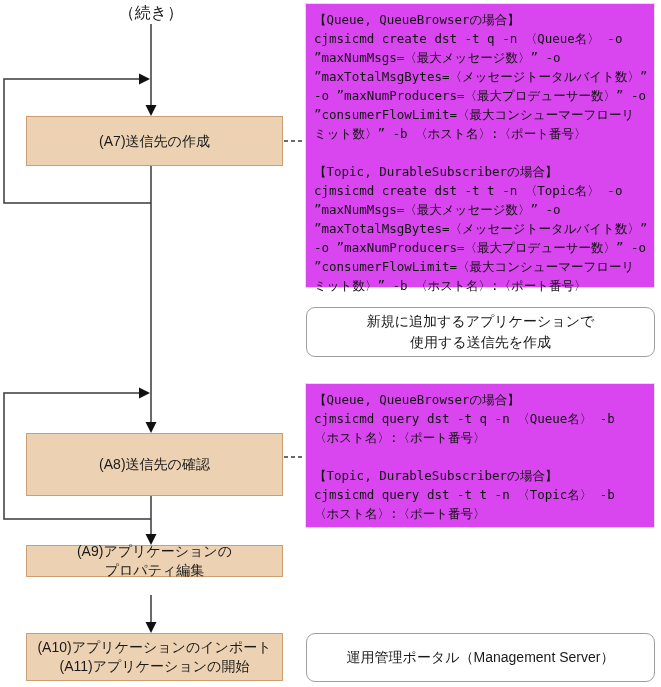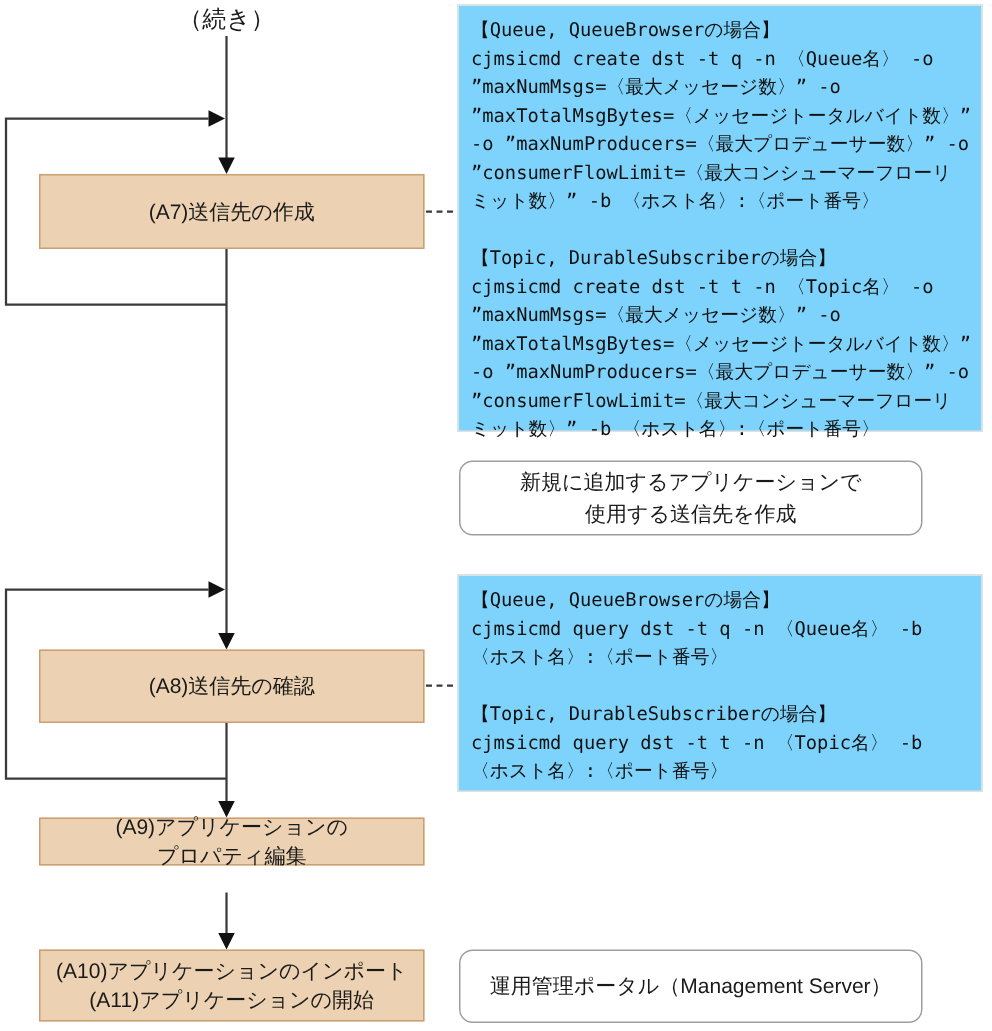--- a/index.html
+++ b/index.html
@@ -21,32 +21,32 @@
     display:flex;flex-direction:column;justify-content:center;align-items:center;
     font-size:14px;line-height:19px;color:#1a1a1a;
     z-index:2;text-align:center;
   }
   .continued{
     position:absolute;left:91px;top:3px;width:120px;
     text-align:center;font-size:16px;color:#1a1a1a;z-index:2;
   }
   .code-box{
     position:absolute;left:305px;width:350px;
-    background:#7dd3fc;border:1px solid #e0e0e0;
+    background:#d946ef;border:1px solid #e0e0e0;
     box-sizing:border-box;
     padding:6px 8px 0 8px;
     z-index:2;
   }
   .code-line{
     font-family:"DejaVu Sans Mono","Liberation Mono",monospace;
     font-size:12.5px;height:19px;line-height:19px;
     white-space:pre;overflow:hidden;color:#111;
   }
   .note-box{
-    position:absolute;left:306px;width:309px;
+    position:absolute;left:306px;width:349px;
     background:#fff;border:1px solid #9e9e9e;border-radius:9px;
     box-sizing:border-box;
     display:flex;flex-direction:column;justify-content:center;align-items:center;
     font-size:14px;line-height:21px;text-align:center;color:#1a1a1a;
     z-index:2;
   }
 </style>
 </head>
 <body>
 
@@ -78,21 +78,21 @@
       <polygon points="139,387.5 139,398.5 150,393"></polygon>
     </g>
   </svg>
 
   <div class="continued">（続き）</div>
 
   <div class="flow-box" style="top:116px;height:50px;">
     <div>(A7)送信先の作成</div>
   </div>
 
-  <div class="flow-box" style="top:433px;height:49px;">
+  <div class="flow-box" style="top:433px;height:63px;">
     <div>(A8)送信先の確認</div>
   </div>
 
   <div class="flow-box" style="top:545px;height:32px;">
     <div>(A9)アプリケーションの</div>
     <div>プロパティ編集</div>
   </div>
 
   <div class="flow-box" style="top:633px;height:48px;">
     <div>(A10)アプリケーションのインポート</div>

